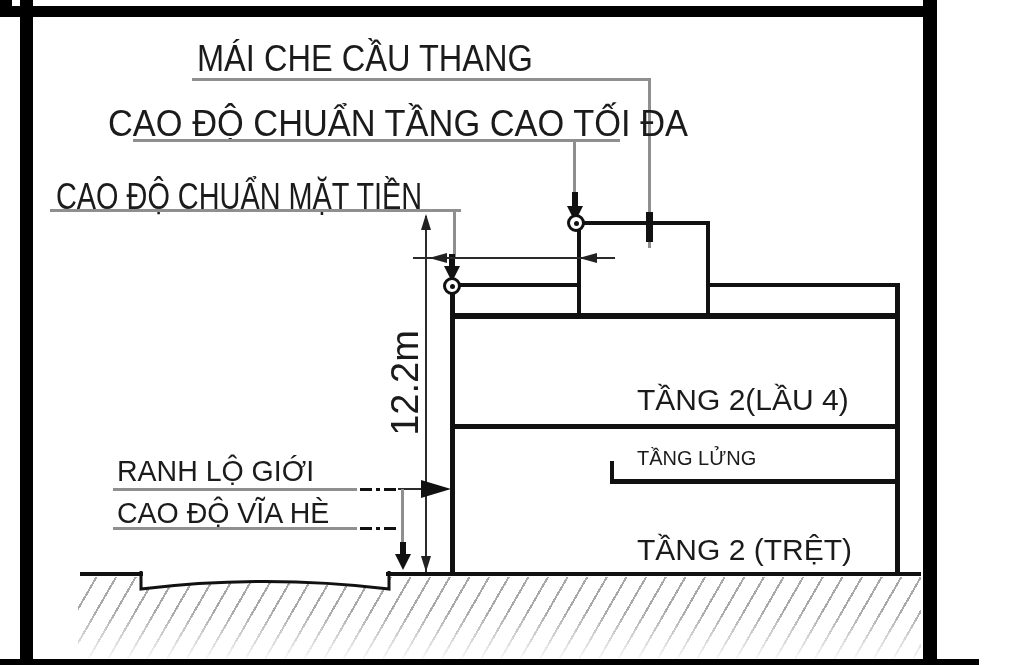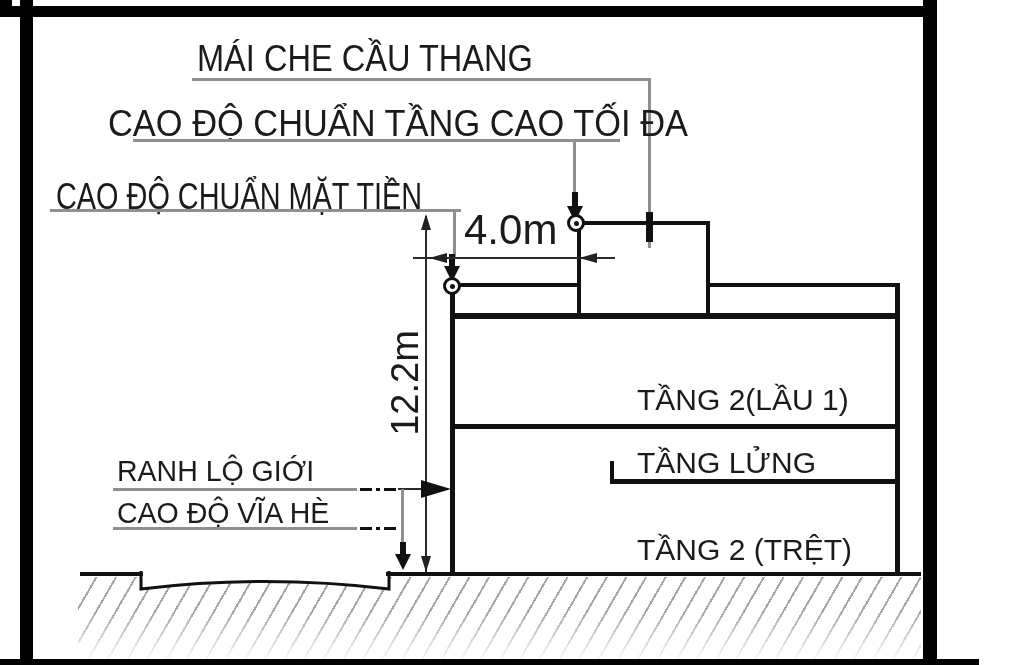--- a/index.html
+++ b/index.html
@@ -76,21 +76,20 @@
   <div class="lbl" style="left:56px;top:178px;font-size:37px;transform:scaleX(0.78);">CAO ĐỘ CHUẨN MẶT TIỀN</div>
   <div class="gln" style="left:50px;top:209px;width:411px;height:3px;"></div>
   <div class="gln" style="left:453px;top:211px;width:3px;height:48px;"></div>
   <div class="pin-shaft" style="left:449px;top:254px;width:6px;height:14px;"></div>
   <div class="tri-down" style="left:444px;top:266px;"></div>
   <div class="marker" style="left:443px;top:277px;"></div>
 
   <div class="dln" style="left:413px;top:257px;width:202px;height:2px;"></div>
   <div class="tri-left" style="left:429px;top:253px;"></div>
   <div class="tri-left" style="left:579px;top:253px;"></div>
-  <div class="lbl" style="left:464px;top:209px;font-size:42px;">4.0m</div>
 
   <div class="dln" style="left:425px;top:216px;width:2px;height:356px;"></div>
   <div class="tri-up" style="left:421px;top:214px;"></div>
   <div class="tri-dn-sm" style="left:421px;top:556px;"></div>
   <div class="lbl vtext" style="left:349px;top:364px;width:112px;font-size:38px;">12.2m</div>
 
   <div class="lbl" style="left:117px;top:456px;font-size:30px;transform:scaleX(0.95);">RANH LỘ GIỚI</div>
   <div class="gln" style="left:113px;top:488px;width:244px;height:3px;"></div>
   <div class="ln" style="left:360px;top:488px;width:12px;height:3px;"></div>
   <div class="ln" style="left:376px;top:488px;width:4px;height:3px;"></div>
@@ -100,22 +99,22 @@
 
   <div class="lbl" style="left:117px;top:498px;font-size:30px;transform:scaleX(0.95);">CAO ĐỘ VĨA HÈ</div>
   <div class="gln" style="left:113px;top:527px;width:244px;height:3px;"></div>
   <div class="ln" style="left:360px;top:527px;width:12px;height:3px;"></div>
   <div class="ln" style="left:376px;top:527px;width:4px;height:3px;"></div>
   <div class="ln" style="left:384px;top:527px;width:12px;height:3px;"></div>
   <div class="gln" style="left:401px;top:489px;width:3px;height:57px;"></div>
   <div class="pin-shaft" style="left:400px;top:542px;width:6px;height:14px;"></div>
   <div class="tri-down" style="left:395px;top:554px;"></div>
 
-  <div class="lbl" style="left:637px;top:385px;font-size:30px;">TẦNG 2(LẦU 1)</div>
-  <div class="lbl" style="left:637px;top:448px;font-size:30px;">TẦNG LỬNG</div>
+  <div class="lbl" style="left:637px;top:385px;font-size:30px;">TẦNG 2(LẦU 4)</div>
+  <div class="lbl" style="left:637px;top:448px;font-size:20px;">TẦNG LỬNG</div>
   <div class="lbl" style="left:637px;top:535px;font-size:30px;">TẦNG 2 (TRỆT)</div>
 
   <div class="bar" style="left:0;top:0;width:12px;height:17px;"></div>
   <div class="bar" style="left:0;top:6px;width:937px;height:11px;"></div>
   <div class="bar" style="left:20px;top:0;width:13px;height:665px;"></div>
   <div class="bar" style="left:923px;top:0;width:14px;height:665px;"></div>
   <div class="bar" style="left:0;top:659px;width:1024px;height:6px;"></div>
 
 </div>
 

